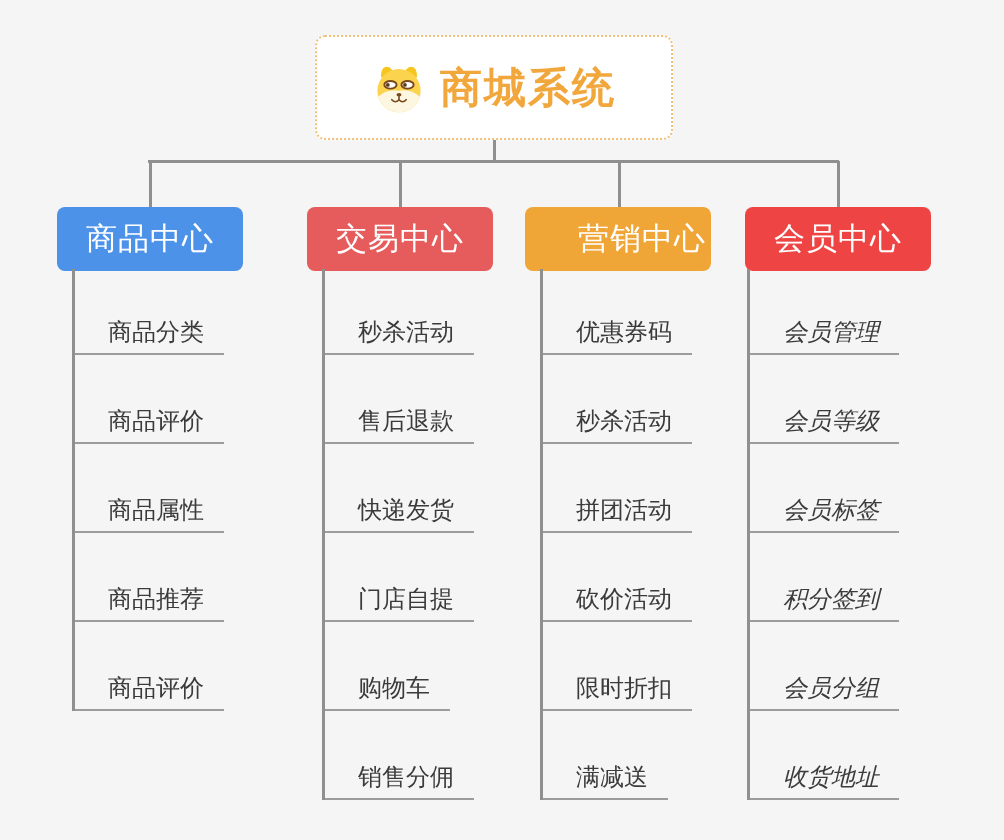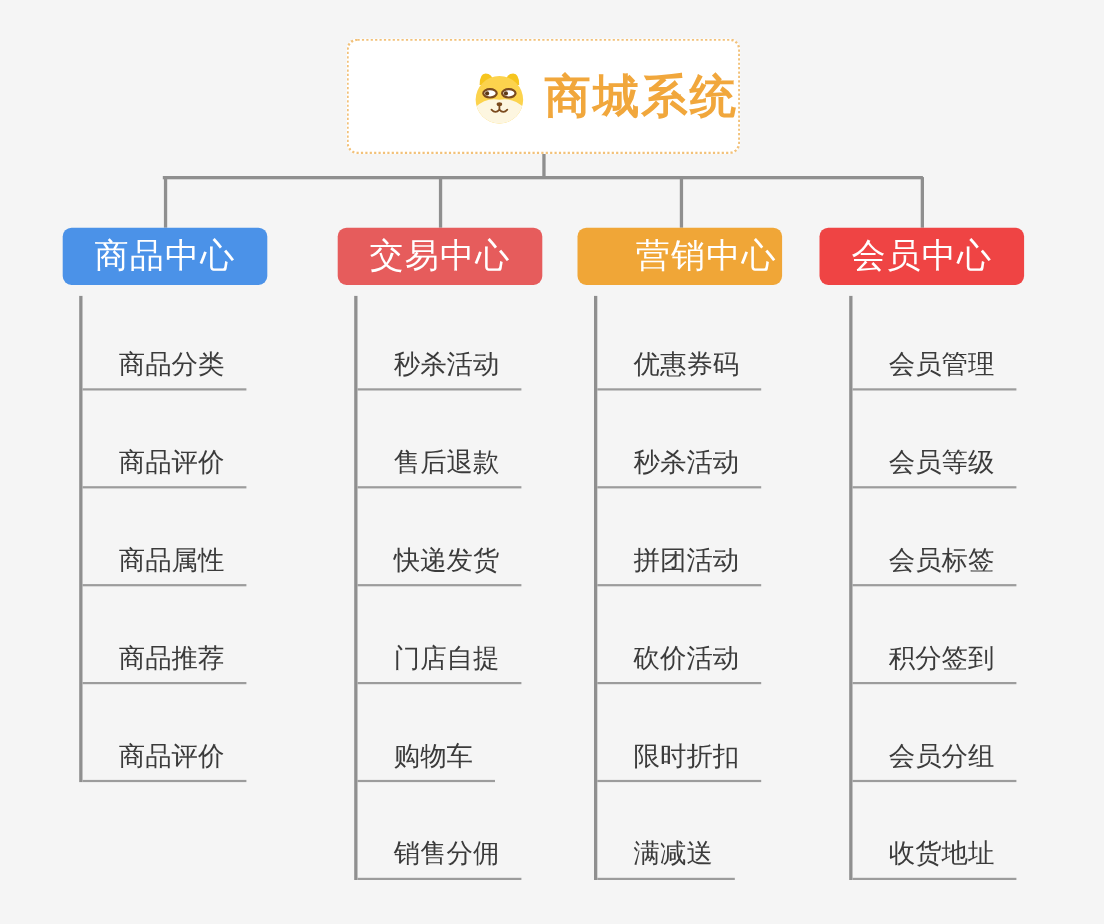--- a/index.html
+++ b/index.html
@@ -7,60 +7,60 @@
   #canvas {
     position:relative; width:1004px; height:840px;
     background:#f5f5f5; overflow:hidden;
   }
 
   
   .root-node {
     position:absolute; left:315px; top:35px; width:358px; height:105px;
     box-sizing:border-box; background:#ffffff;
     border:2px dotted #f2c179; border-radius:10px;
-    display:flex; align-items:center; justify-content:flex-end; gap:14px;
+    display:flex; align-items:center; justify-content:center; gap:14px;
   }
   .root-title {
     font-size:42px; font-weight:600; color:#f1a73c; letter-spacing:2px;
     line-height:1;
   }
 
   
   .connector { position:absolute; background:#8f8f8f; }
   .conn-root-drop { left:493px; top:140px; width:3px; height:22px; }
   .conn-h        { left:148px; top:160px; width:691px; height:3px; }
   .conn-drop     { top:161px; width:3px; height:46px; }
   .conn-drop-1   { left:149px; }
   .conn-drop-2   { left:399px; }
   .conn-drop-3   { left:618px; }
   .conn-drop-4   { left:837px; }
 
   
   .branch-header {
-    position:absolute; top:207px; width:186px; height:52px;
+    position:absolute; top:207px; width:186px; height:64px;
     box-sizing:border-box; border-radius:8px;
     color:#ffffff; font-size:31px; font-weight:500;
     display:flex; align-items:center; justify-content:center;
     letter-spacing:1px;
   }
   .bh-1 { left:57px; }
   .bh-2 { left:307px; }
   .bh-3 { left:525px; }
   .bh-4 { left:745px; }
 
   
   .branch-list {
     position:absolute; top:269px;
     border-left:3px solid #8f8f8f;
     display:flex; flex-direction:column; align-items:flex-start;
   }
   .bl-1 { left:72px; }
   .bl-2 { left:322px; }
   .bl-3 { left:540px; }
-  .bl-4 { left:772px; }
+  .bl-4 { left:747px;font-style:italic; }
 
   .leaf {
     box-sizing:border-box; height:89px;
     display:flex; align-items:flex-end;
     padding:0 20px 8px 33px;
     border-bottom:2px solid #9c9c9c;
     font-size:24px; color:#3b3b3b; line-height:1.1;
     white-space:nowrap;
   }
   .leaf:first-child { height:86px; }

